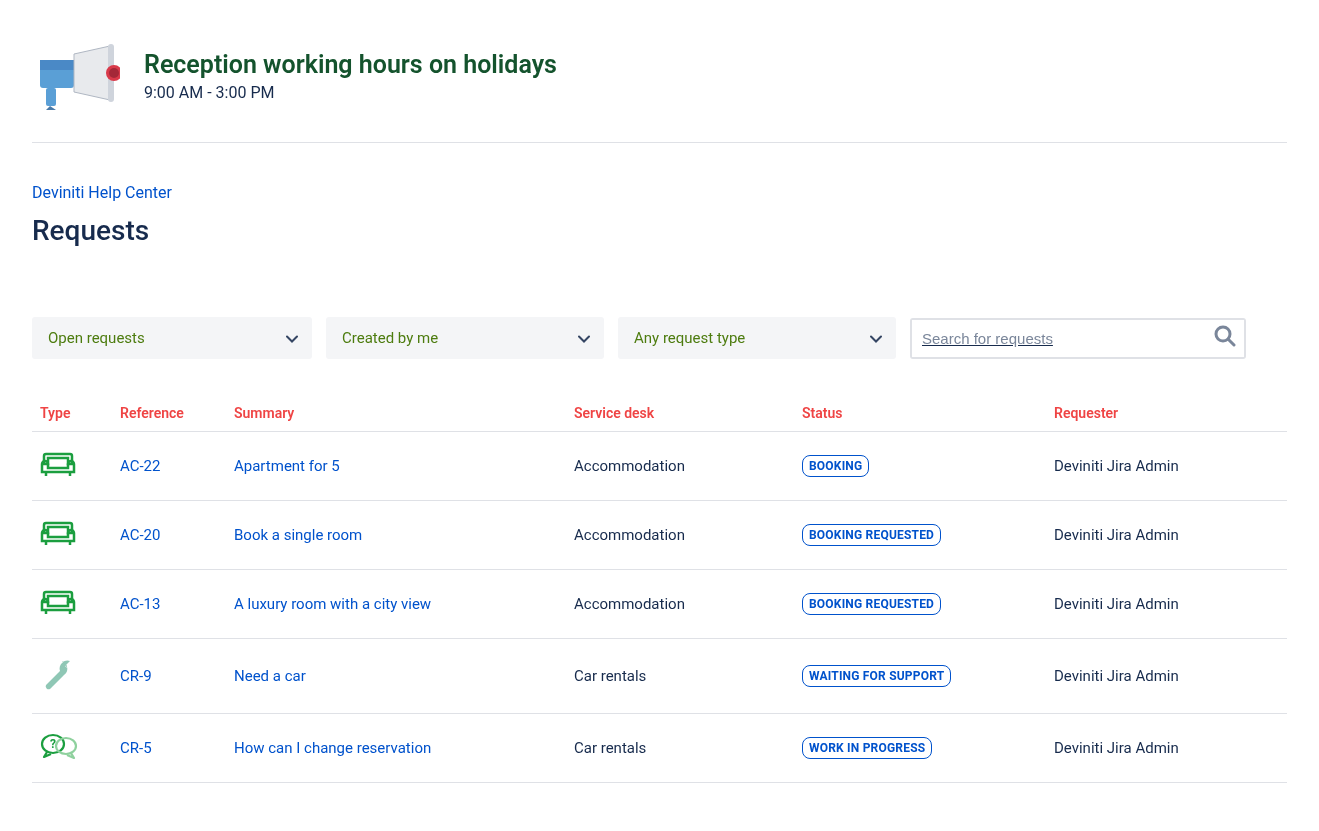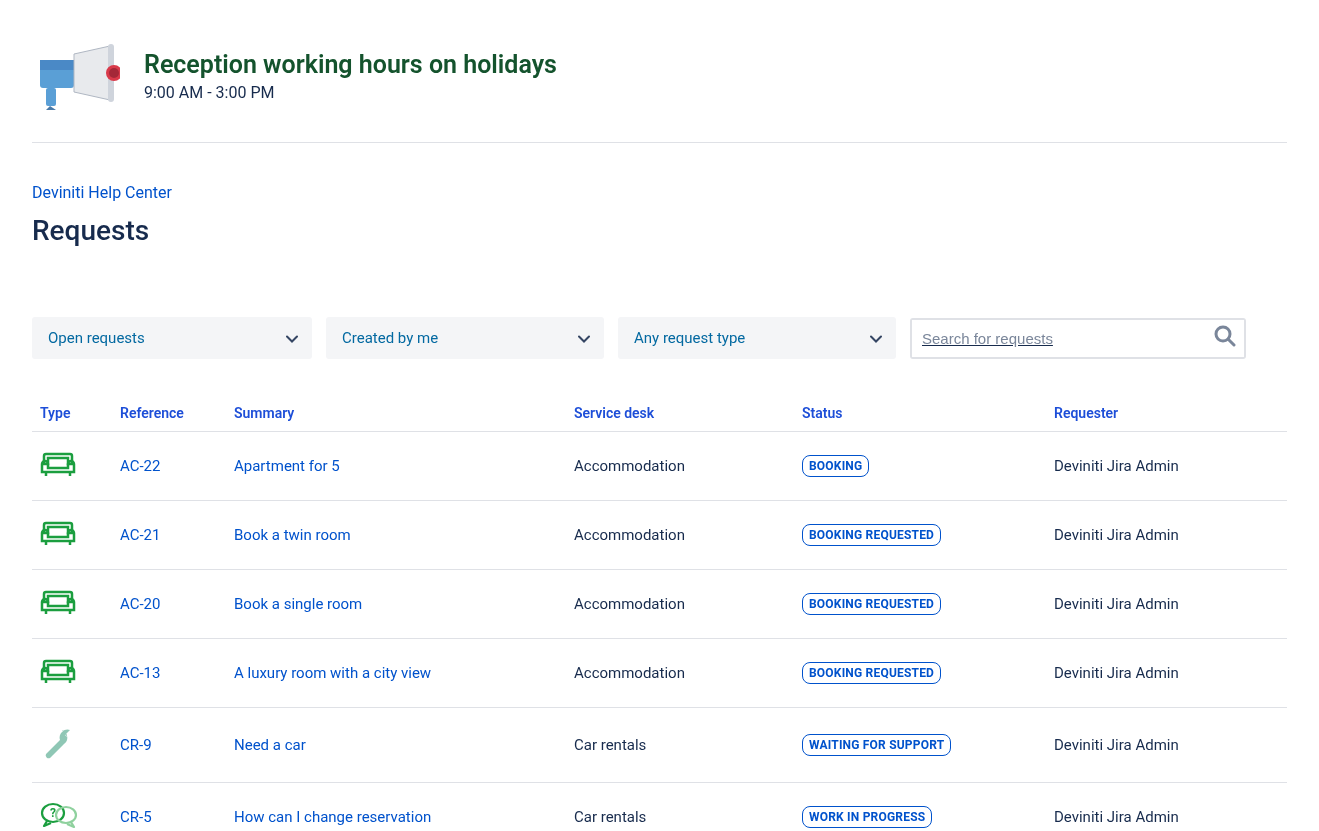--- a/index.html
+++ b/index.html
@@ -56,21 +56,21 @@
       gap: 14px;
       margin-top: 70px;
       align-items: center;
     }
     .filter-select {
       position: relative;
       background: #f4f5f7;
       border-radius: 3px;
       padding: 10px 32px 10px 14px;
       font-size: 15px;
-      color: #0369a1;
+      color: #4d7c0f;
       cursor: pointer;
       display: inline-block;
       border: 2px solid transparent;
     }
     .filter-select.f1 { width: 280px; }
     .filter-select.f2 { width: 278px; }
     .filter-select.f3 { width: 278px; }
     .chevron-down {
       position: absolute;
       right: 12px;
@@ -111,21 +111,21 @@
       margin-top: 36px;
       table-layout: auto;
     }
     .table tr {
       border-bottom: 1px solid #dfe1e6;
     }
     .table th {
       text-align: left;
       font-weight: 600;
       font-size: 14px;
-      color: #1d4ed8;
+      color: #ef4444;
       padding: 10px 8px;
     }
     .table td {
       padding: 18px 8px;
       font-size: 15px;
       vertical-align: middle;
     }
     .col-type { width: 80px; padding-left: 12px; }
     .col-ref { width: 114px; }
     .col-summary { width: 340px; }
@@ -245,35 +245,20 @@
       </tr>
       <tr>
         <td class="col-type"><span class="type-icon">
             <svg width="36" height="28" viewBox="0 0 36 28">
               <path d="M6 4 h24 a2 2 0 0 1 2 2 v8 h-4 v-6 h-20 v6 h-4 v-8 a2 2 0 0 1 2 -2 z" fill="none" stroke="#1b9e3f" stroke-width="2.5"></path>
               <path d="M2 14 a3 3 0 0 1 6 0 v4 h20 v-4 a3 3 0 0 1 6 0 v8 h-32 z" fill="none" stroke="#1b9e3f" stroke-width="2.5"></path>
               <line x1="6" y1="22" x2="6" y2="26" stroke="#1b9e3f" stroke-width="2.5"></line>
               <line x1="30" y1="22" x2="30" y2="26" stroke="#1b9e3f" stroke-width="2.5"></line>
             </svg>
           </span></td>
-        <td class="col-ref"><a href="#" class="link">AC-21</a></td>
-        <td class="col-summary"><a href="#" class="link">Book a twin room</a></td>
-        <td class="col-desk">Accommodation</td>
-        <td class="col-status"><span class="status-badge">BOOKING REQUESTED</span></td>
-        <td>Deviniti Jira Admin</td>
-      </tr>
-      <tr>
-        <td class="col-type"><span class="type-icon">
-            <svg width="36" height="28" viewBox="0 0 36 28">
-              <path d="M6 4 h24 a2 2 0 0 1 2 2 v8 h-4 v-6 h-20 v6 h-4 v-8 a2 2 0 0 1 2 -2 z" fill="none" stroke="#1b9e3f" stroke-width="2.5"></path>
-              <path d="M2 14 a3 3 0 0 1 6 0 v4 h20 v-4 a3 3 0 0 1 6 0 v8 h-32 z" fill="none" stroke="#1b9e3f" stroke-width="2.5"></path>
-              <line x1="6" y1="22" x2="6" y2="26" stroke="#1b9e3f" stroke-width="2.5"></line>
-              <line x1="30" y1="22" x2="30" y2="26" stroke="#1b9e3f" stroke-width="2.5"></line>
-            </svg>
-          </span></td>
         <td class="col-ref"><a href="#" class="link">AC-20</a></td>
         <td class="col-summary"><a href="#" class="link">Book a single room</a></td>
         <td class="col-desk">Accommodation</td>
         <td class="col-status"><span class="status-badge">BOOKING REQUESTED</span></td>
         <td>Deviniti Jira Admin</td>
       </tr>
       <tr>
         <td class="col-type"><span class="type-icon">
             <svg width="36" height="28" viewBox="0 0 36 28">
               <path d="M6 4 h24 a2 2 0 0 1 2 2 v8 h-4 v-6 h-20 v6 h-4 v-8 a2 2 0 0 1 2 -2 z" fill="none" stroke="#1b9e3f" stroke-width="2.5"></path>

